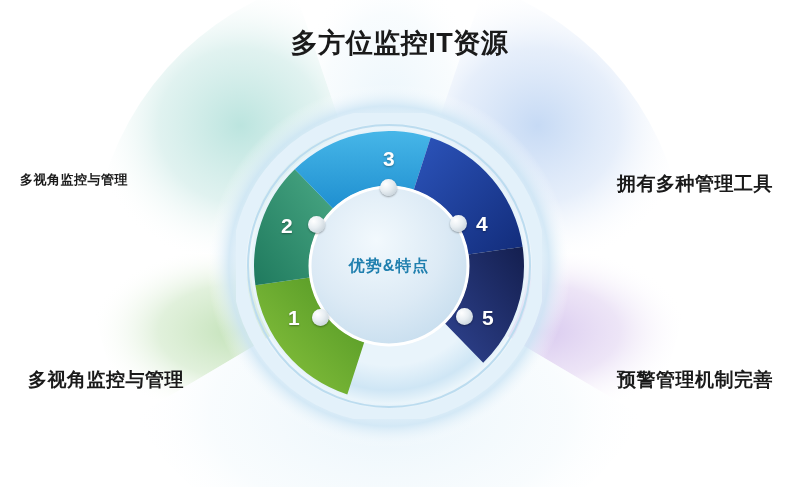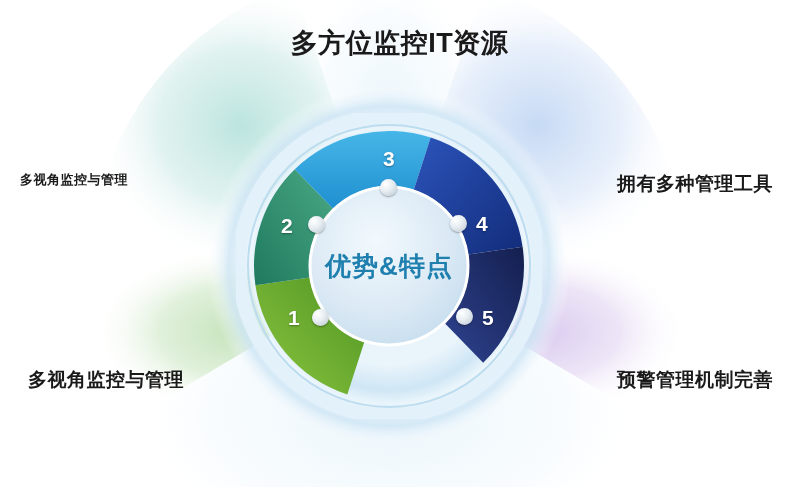--- a/index.html
+++ b/index.html
@@ -50,21 +50,21 @@
     width: 306px;
     height: 306px;
   }
   .center-text {
     position: absolute;
     left: 0; top: 0;
     width: 306px; height: 306px;
     display: flex;
     align-items: center;
     justify-content: center;
-    font-size: 26px;
+    font-size: 16px;
     font-weight: bold;
     color: #1f7fae;
     letter-spacing: 1px;
     pointer-events: none;
   }
 
   
   .seg-num {
     position: absolute;
     color: #ffffff;

